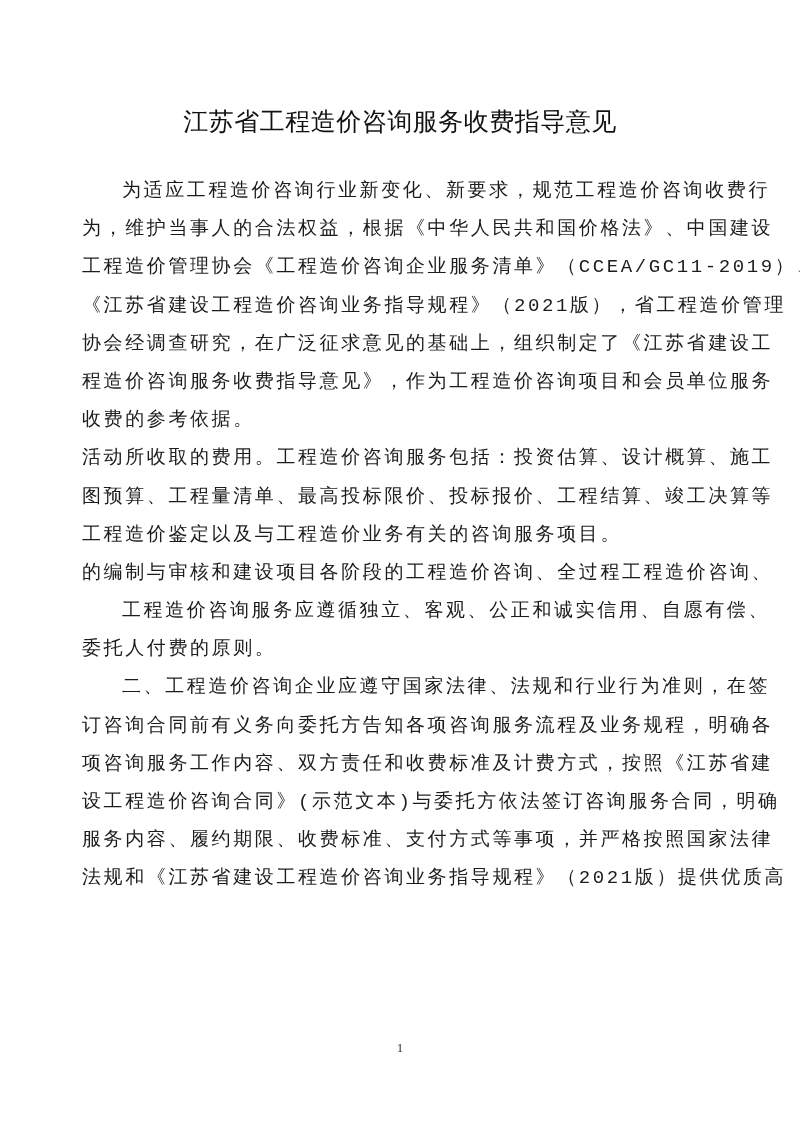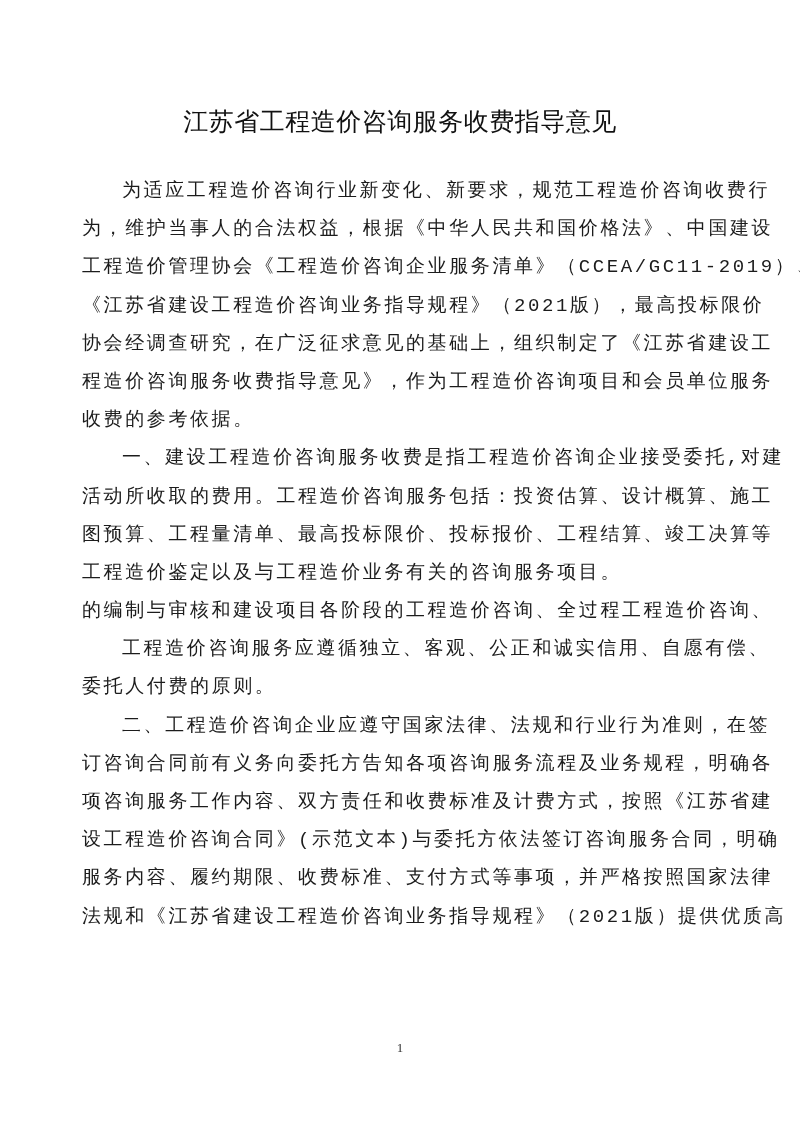--- a/index.html
+++ b/index.html
@@ -68,28 +68,27 @@
 
 <div class="page">
   <h1 class="title">江苏省工程造价咨询服务收费指导意见</h1>
 
   <div class="body-text">
 
     <div class="paragraph">
       <div class="line indent">为适应工程造价咨询行业新变化、新要求，规范工程造价咨询收费行</div>
       <div class="line">为，维护当事人的合法权益，根据《中华人民共和国价格法》、中国建设</div>
       <div class="line">工程造价管理协会《工程造价咨询企业服务清单》（CCEA/GC11-2019）、</div>
-      <div class="line">《江苏省建设工程造价咨询业务指导规程》（2021版），最高投标限价</div>
+      <div class="line">《江苏省建设工程造价咨询业务指导规程》（2021版），省工程造价管理</div>
       <div class="line">协会经调查研究，在广泛征求意见的基础上，组织制定了《江苏省建设工</div>
       <div class="line">程造价咨询服务收费指导意见》，作为工程造价咨询项目和会员单位服务</div>
       <div class="line">收费的参考依据。</div>
     </div>
 
     <div class="paragraph">
-      <div class="line indent">一、建设工程造价咨询服务收费是指工程造价咨询企业接受委托,对建</div>
       <div class="line">活动所收取的费用。工程造价咨询服务包括：投资估算、设计概算、施工</div>
       <div class="line">图预算、工程量清单、最高投标限价、投标报价、工程结算、竣工决算等</div>
       <div class="line">工程造价鉴定以及与工程造价业务有关的咨询服务项目。</div>
       <div class="line">的编制与审核和建设项目各阶段的工程造价咨询、全过程工程造价咨询、</div>
     </div>
 
     <div class="paragraph">
       <div class="line indent">工程造价咨询服务应遵循独立、客观、公正和诚实信用、自愿有偿、</div>
       <div class="line">委托人付费的原则。</div>
     </div>

